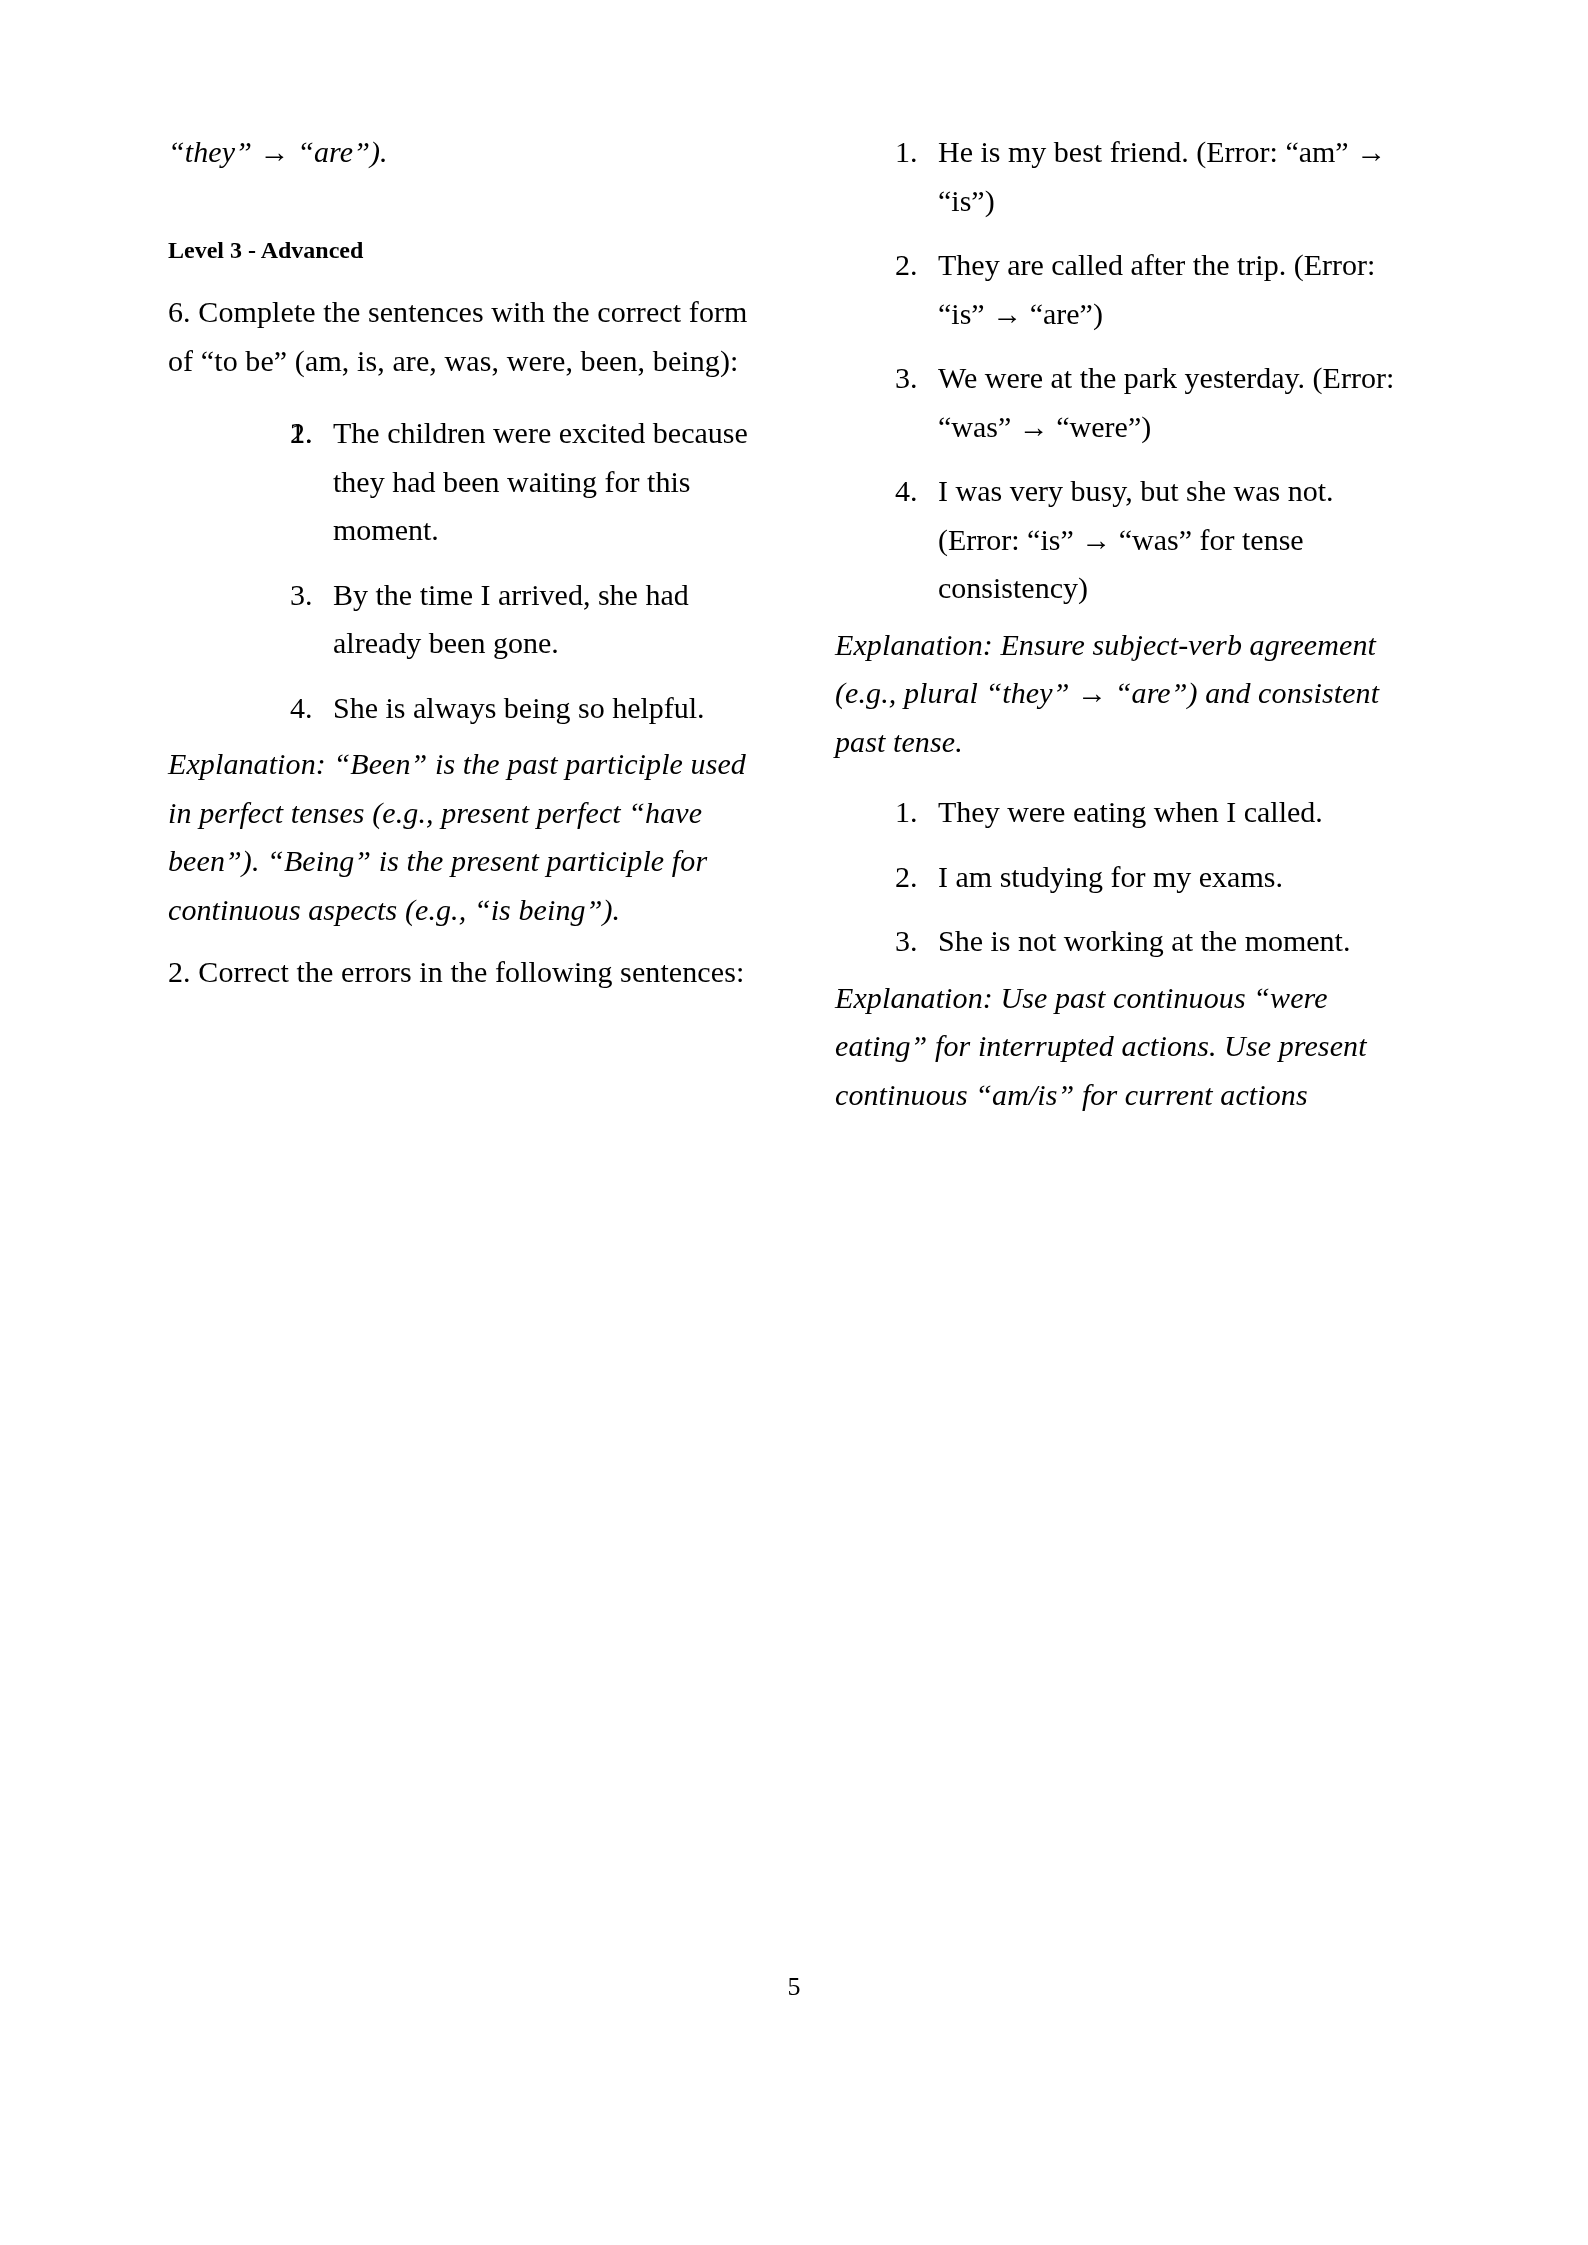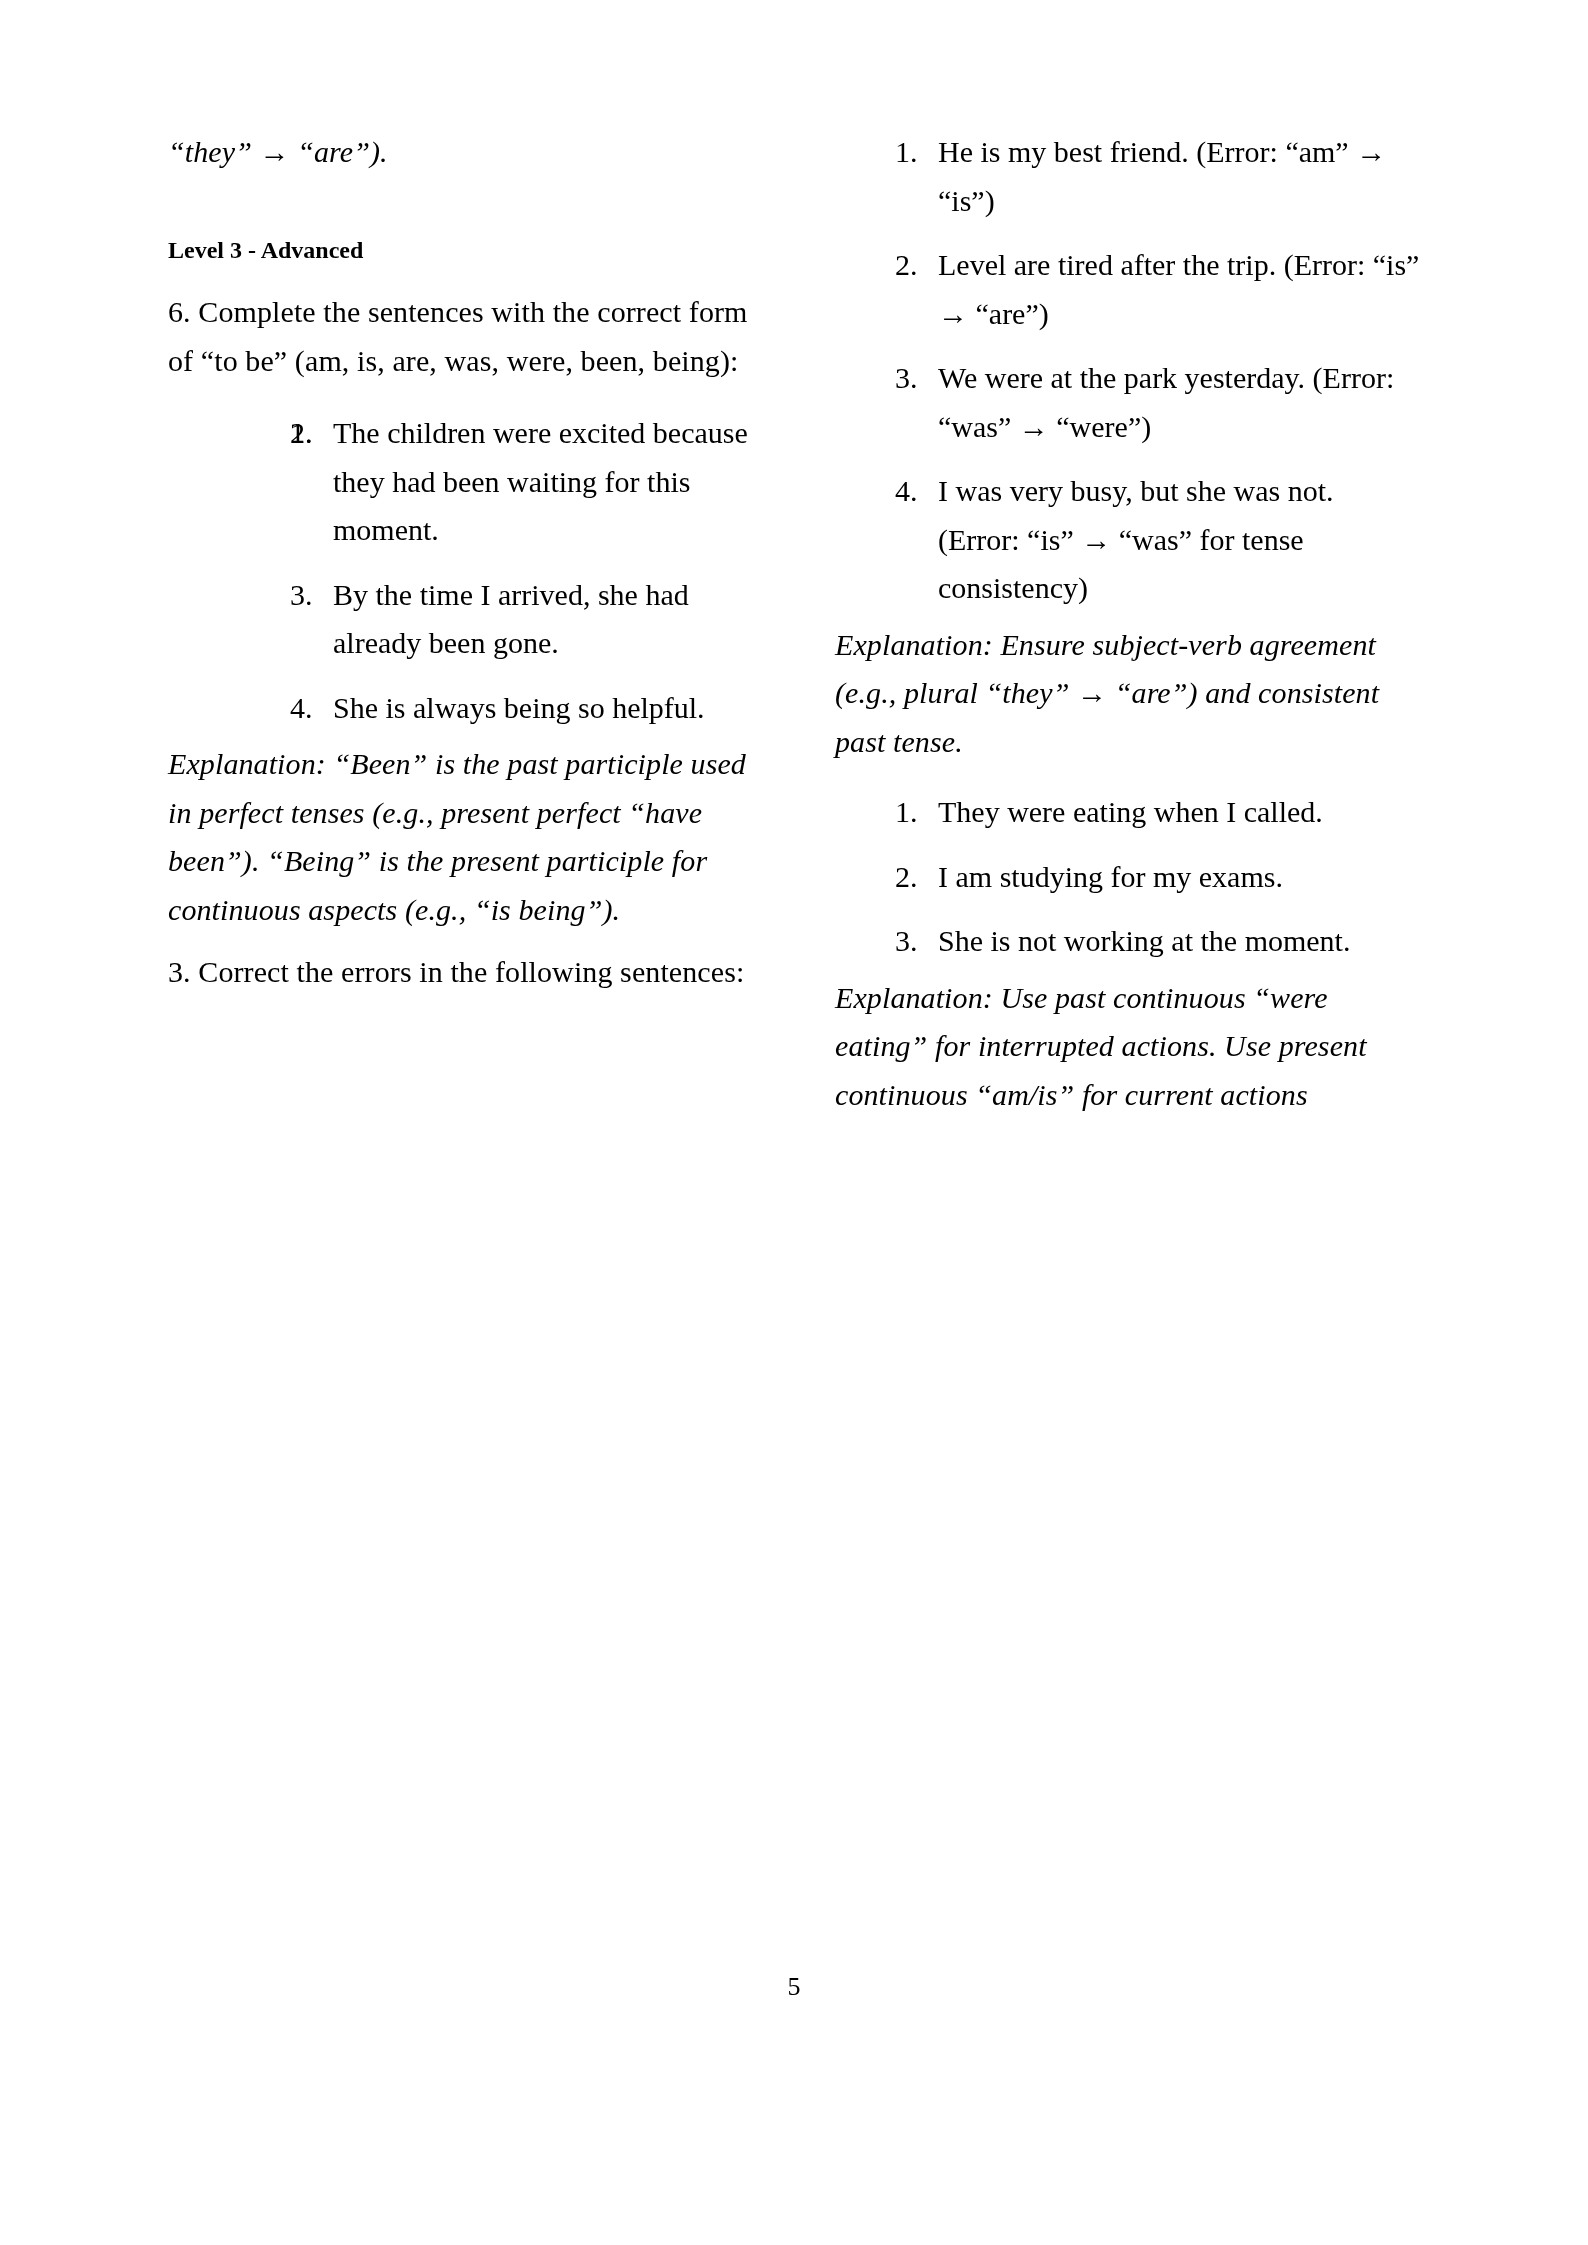--- a/index.html
+++ b/index.html
@@ -130,34 +130,34 @@
           <span class="item-text">She is always being so helpful.</span>
         </li>
       </ol>
 
       <div class="spacer-xs"></div>
 
       <p class="para italic">Explanation: “Been” is the past participle used in perfect tenses (e.g., present perfect “have been”). “Being” is the present participle for continuous aspects (e.g., “is being”).</p>
 
       <div class="spacer-sm"></div>
 
-      <p class="para">3. Correct the errors in the following sentences:</p>
+      <p class="para">2. Correct the errors in the following sentences:</p>
 
     </div>
 
     <div class="col col-right">
 
       <ol class="numlist">
         <li>
           <span class="marker">1.</span>
           <span class="item-text">He is my best friend. (Error: “am” → “is”)</span>
         </li>
         <li>
           <span class="marker">2.</span>
-          <span class="item-text">Level are tired after the trip. (Error: “is” → “are”)</span>
+          <span class="item-text">They are called after the trip. (Error: “is” → “are”)</span>
         </li>
         <li>
           <span class="marker">3.</span>
           <span class="item-text">We were at the park yesterday. (Error: “was” → “were”)</span>
         </li>
         <li>
           <span class="marker">4.</span>
           <span class="item-text">I was very busy, but she was not. (Error: “is” → “was” for tense consistency)</span>
         </li>
       </ol>

